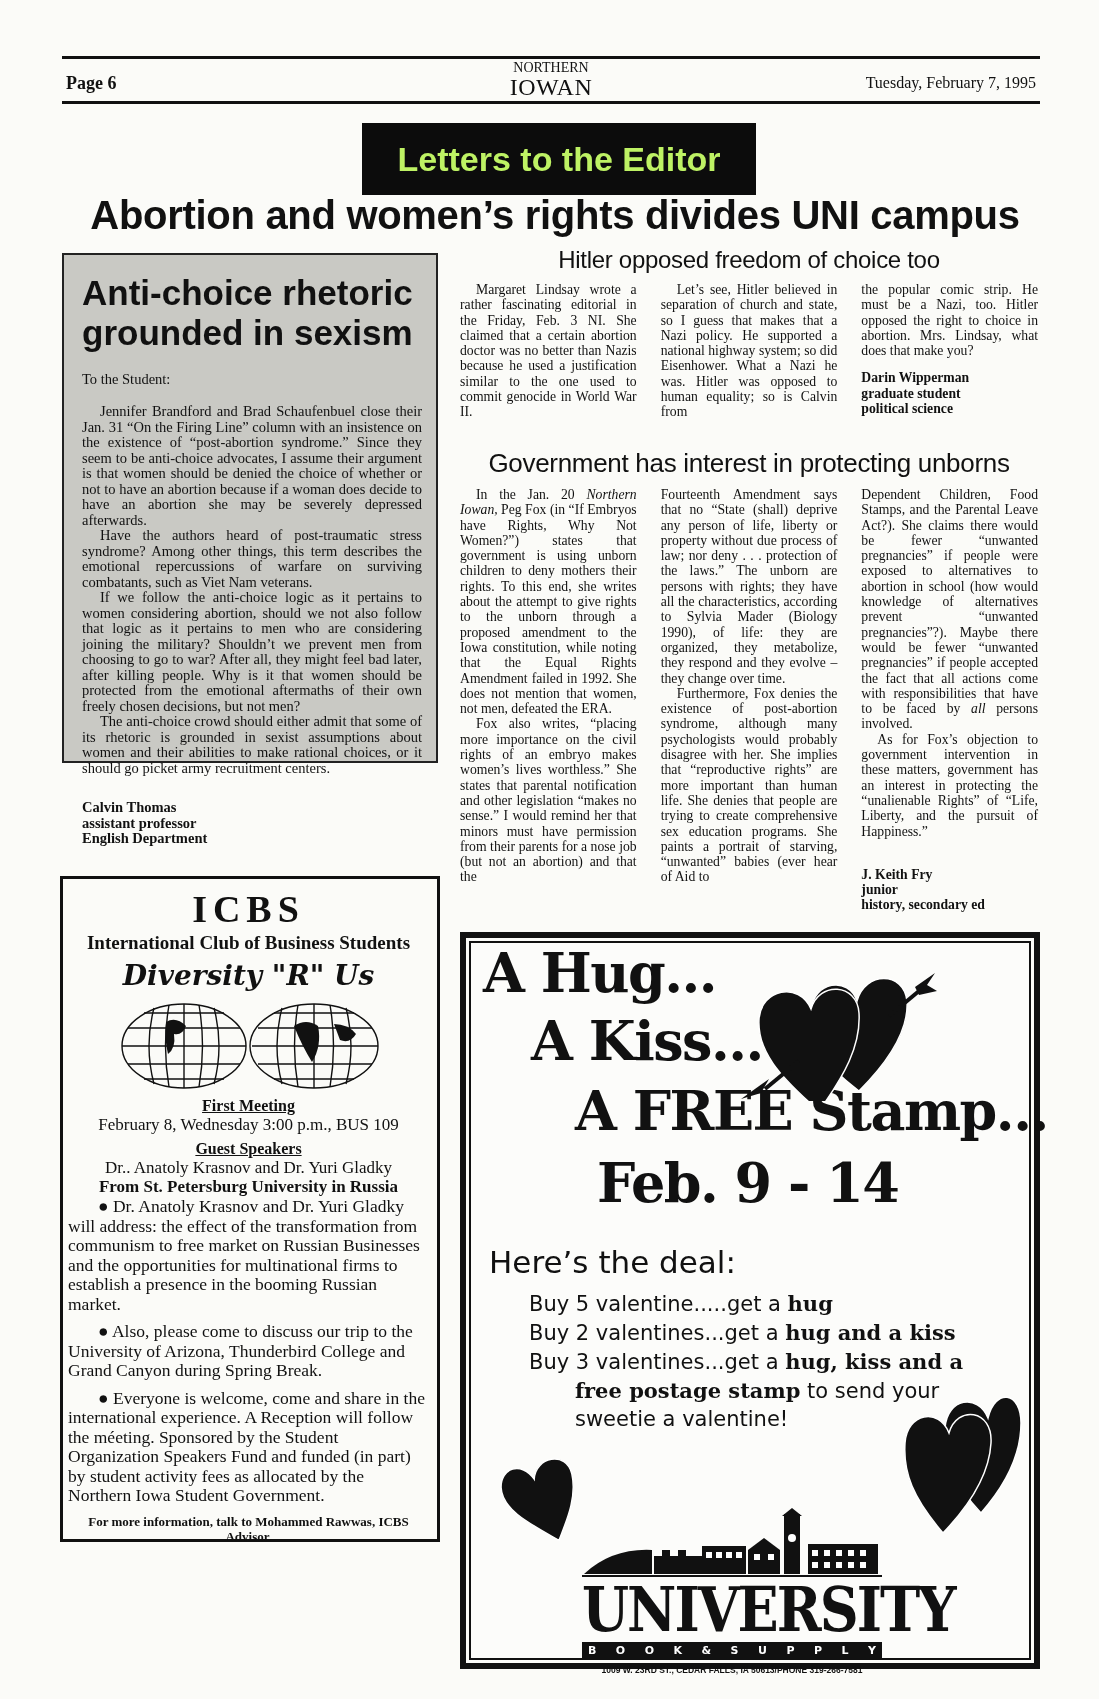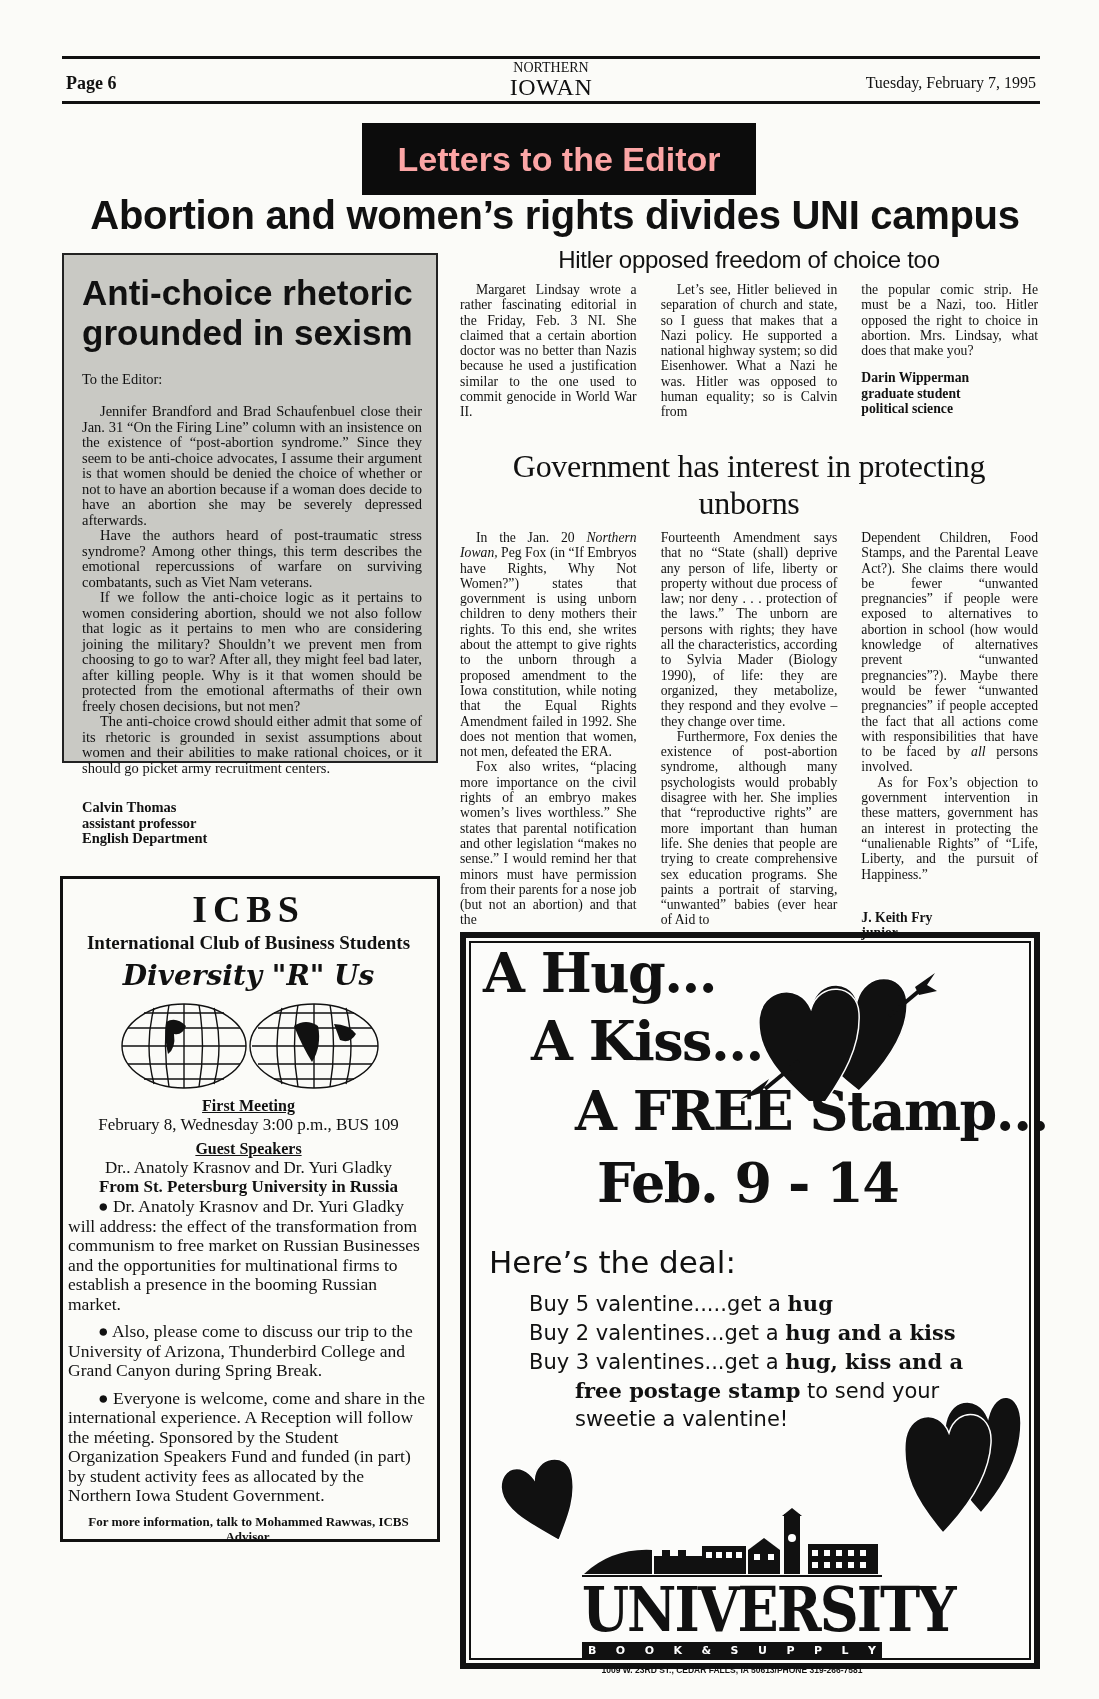--- a/index.html
+++ b/index.html
@@ -8,21 +8,21 @@
 
   .masthead { position: absolute; left: 62px; top: 56px; width: 978px; height: 48px;
     border-top: 3px solid #111; border-bottom: 3px solid #111; }
   .page-num { position: absolute; left: 4px; top: 14px; font: bold 18px "Liberation Serif", serif; }
   .paper-name { position: absolute; left: 0; right: 0; top: 2px; text-align: center; line-height: 1; }
   .paper-name .top { display: block; font-size: 14px; letter-spacing: 0; }
   .paper-name .bot { display: block; font-size: 24px; letter-spacing: 0.5px; }
   .pub-date { position: absolute; right: 4px; top: 15px; font-size: 16px; }
 
   .section-banner { position: absolute; left: 362px; top: 123px; width: 394px; height: 72px;
-    background: #0c0c0c; color: #fca5a5; text-align: center; font: bold 34px/72px "Liberation Sans", sans-serif; }
+    background: #0c0c0c; color: #bef264; text-align: center; font: bold 34px/72px "Liberation Sans", sans-serif; }
 
   .main-headline { position: absolute; left: 60px; top: 193px; width: 990px; text-align: center;
     font: bold 40px "Liberation Sans", sans-serif; letter-spacing: -0.3px; }
 
   
   .letter-box { position: absolute; left: 62px; top: 253px; width: 376px; height: 510px;
     background: #c9c9c4; border: 2px solid #222; padding: 18px 14px 10px 18px; }
   .letter-box h2 { font: bold 35px/40px "Liberation Sans", sans-serif; margin-bottom: 18px; }
   .letter-box .salutation { font-size: 14.5px; margin-bottom: 16px; }
   .letter-box p { font-size: 14.5px; line-height: 15.5px; text-align: justify; text-indent: 18px; }
@@ -76,21 +76,21 @@
     <span class="bot">IOWAN</span>
   </div>
   <span class="pub-date">Tuesday, February 7, 1995</span>
 </div>
 
 <div class="section-banner">Letters to the Editor</div>
 <div class="main-headline">Abortion and women’s rights divides UNI campus</div>
 
 <div class="letter-box">
   <h2>Anti-choice rhetoric grounded in sexism</h2>
-  <div class="salutation">To the Editor:</div>
+  <div class="salutation">To the Student:</div>
   <p>Jennifer Brandford and Brad Schaufenbuel close their Jan. 31 “On the Firing Line” column with an insistence on the existence of “post-abortion syndrome.” Since they seem to be anti-choice advocates, I assume their argument is that women should be denied the choice of whether or not to have an abortion because if a woman does decide to have an abortion she may be severely depressed afterwards.</p>
   <p>Have the authors heard of post-traumatic stress syndrome? Among other things, this term describes the emotional repercussions of warfare on surviving combatants, such as Viet Nam veterans.</p>
   <p>If we follow the anti-choice logic as it pertains to women considering abortion, should we not also follow that logic as it pertains to men who are considering joining the military? Shouldn’t we prevent men from choosing to go to war? After all, they might feel bad later, after killing people. Why is it that women should be protected from the emotional aftermaths of their own freely chosen decisions, but not men?</p>
   <p>The anti-choice crowd should either admit that some of its rhetoric is grounded in sexist assumptions about women and their abilities to make rational choices, or it should go picket army recruitment centers.</p>
   <div class="signature">
     <div>Calvin Thomas</div>
     <div>assistant professor</div>
     <div>English Department</div>
   </div>
 </div>
@@ -109,21 +109,21 @@
       <div class="sig">
         <div>Darin Wipperman</div>
         <div>graduate student</div>
         <div>political science</div>
       </div>
     </div>
   </div>
 </div>
 
 <div class="article" style="top:448px;">
-  <h2 style="font-size:32px;font-family:Liberation Serif, serif;">Government has interest in protecting unborns</h2>
+  <h2 style="font-size:26px;">Government has interest in protecting unborns</h2>
   <div class="cols">
     <div class="col">
       <p><span>In the Jan. 20 </span><i>Northern Iowan,</i><span> Peg Fox (in “If Embryos have Rights, Why Not Women?”) states that government is using unborn children to deny mothers their rights. To this end, she writes about the attempt to give rights to the unborn through a proposed amendment to the Iowa constitution, while noting that the Equal Rights Amendment failed in 1992. She does not mention that women, not men, defeated the ERA.</span></p>
       <p>Fox also writes, “placing more importance on the civil rights of an embryo makes women’s lives worthless.” She states that parental notification and other legislation “makes no sense.” I would remind her that minors must have permission from their parents for a nose job (but not an abortion) and that the</p>
     </div>
     <div class="col">
       <p class="noindent">Fourteenth Amendment says that no “State (shall) deprive any person of life, liberty or property without due process of law; nor deny . . . protection of the laws.” The unborn are persons with rights; they have all the characteristics, according to Sylvia Mader (Biology 1990), of life: they are organized, they metabolize, they respond and they evolve –they change over time.</p>
       <p>Furthermore, Fox denies the existence of post-abortion syndrome, although many psychologists would probably disagree with her. She implies that “reproductive rights” are more important than human life. She denies that people are trying to create comprehensive sex education programs. She paints a portrait of starving, “unwanted” babies (ever hear of Aid to</p>
     </div>
     <div class="col">

